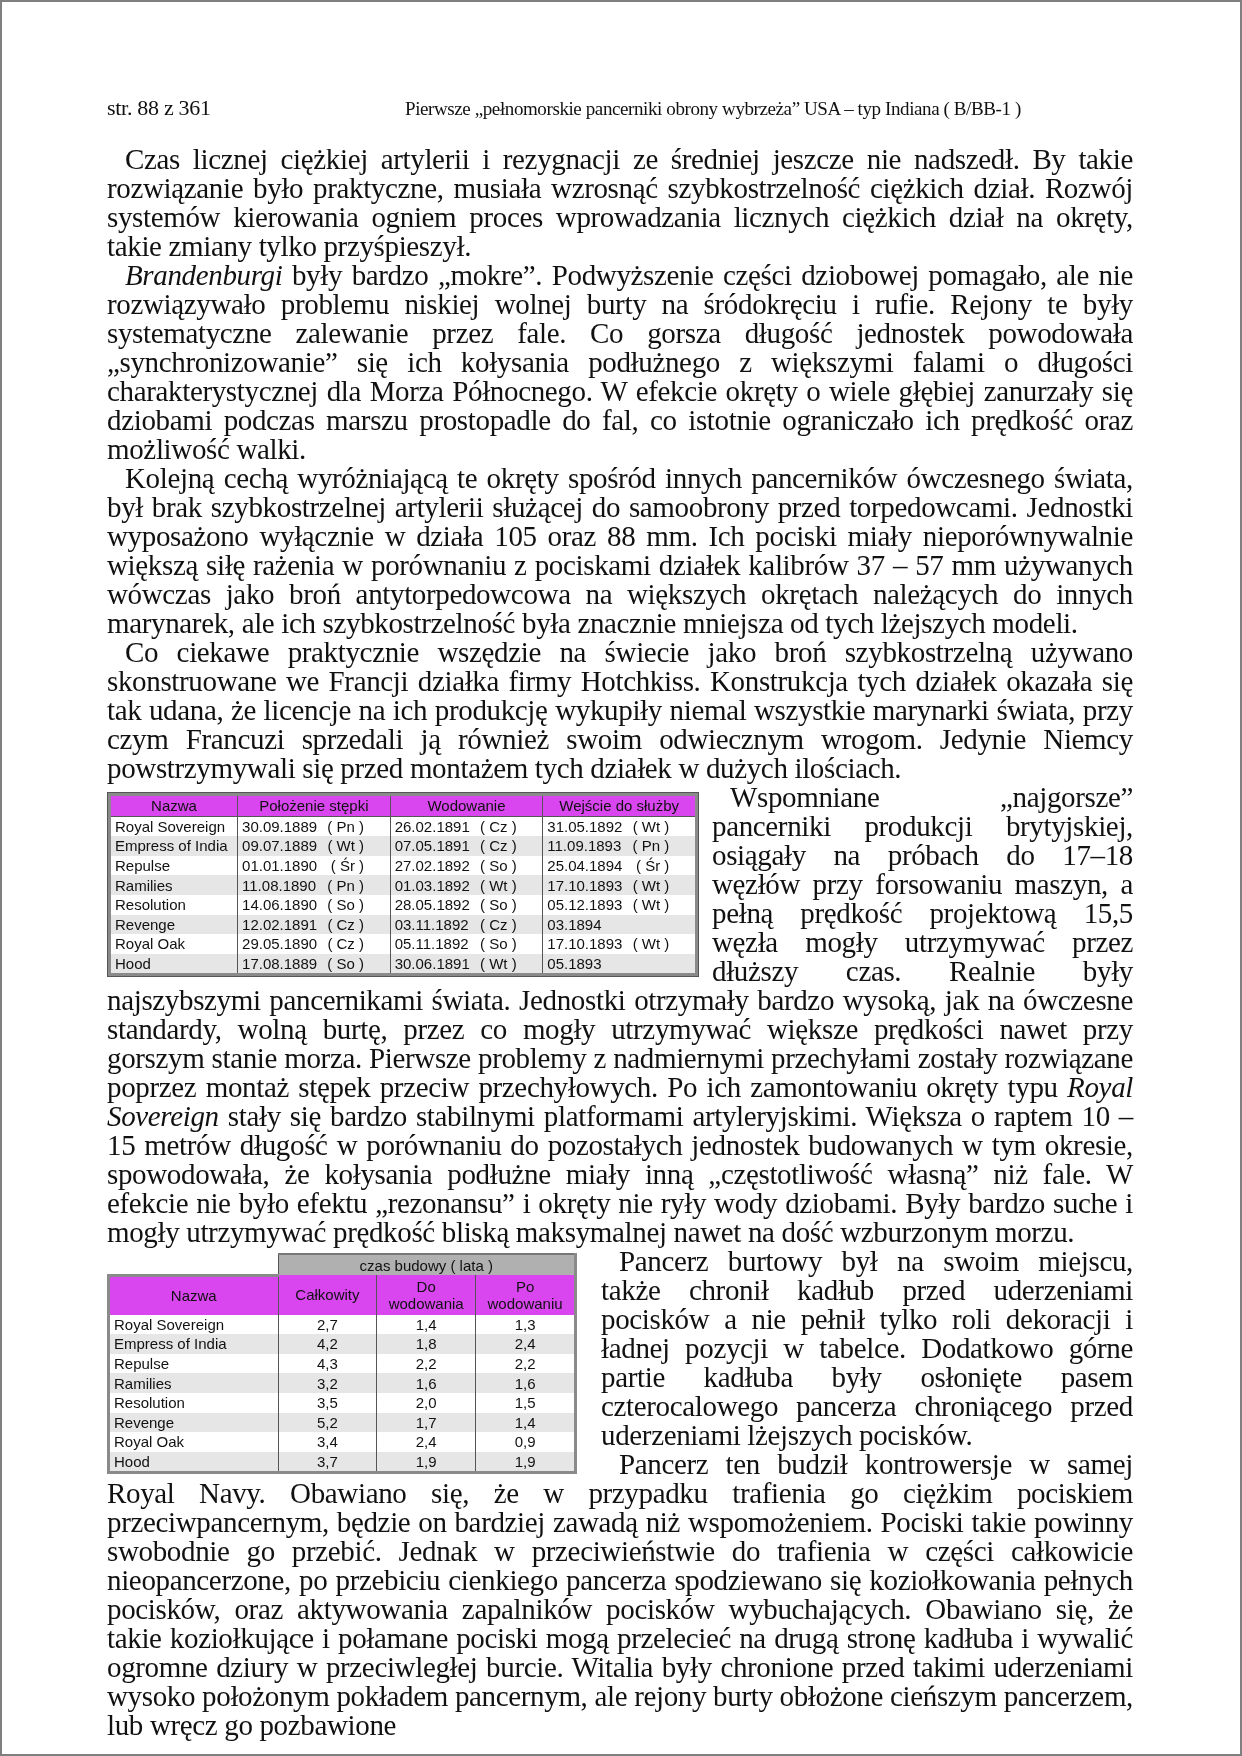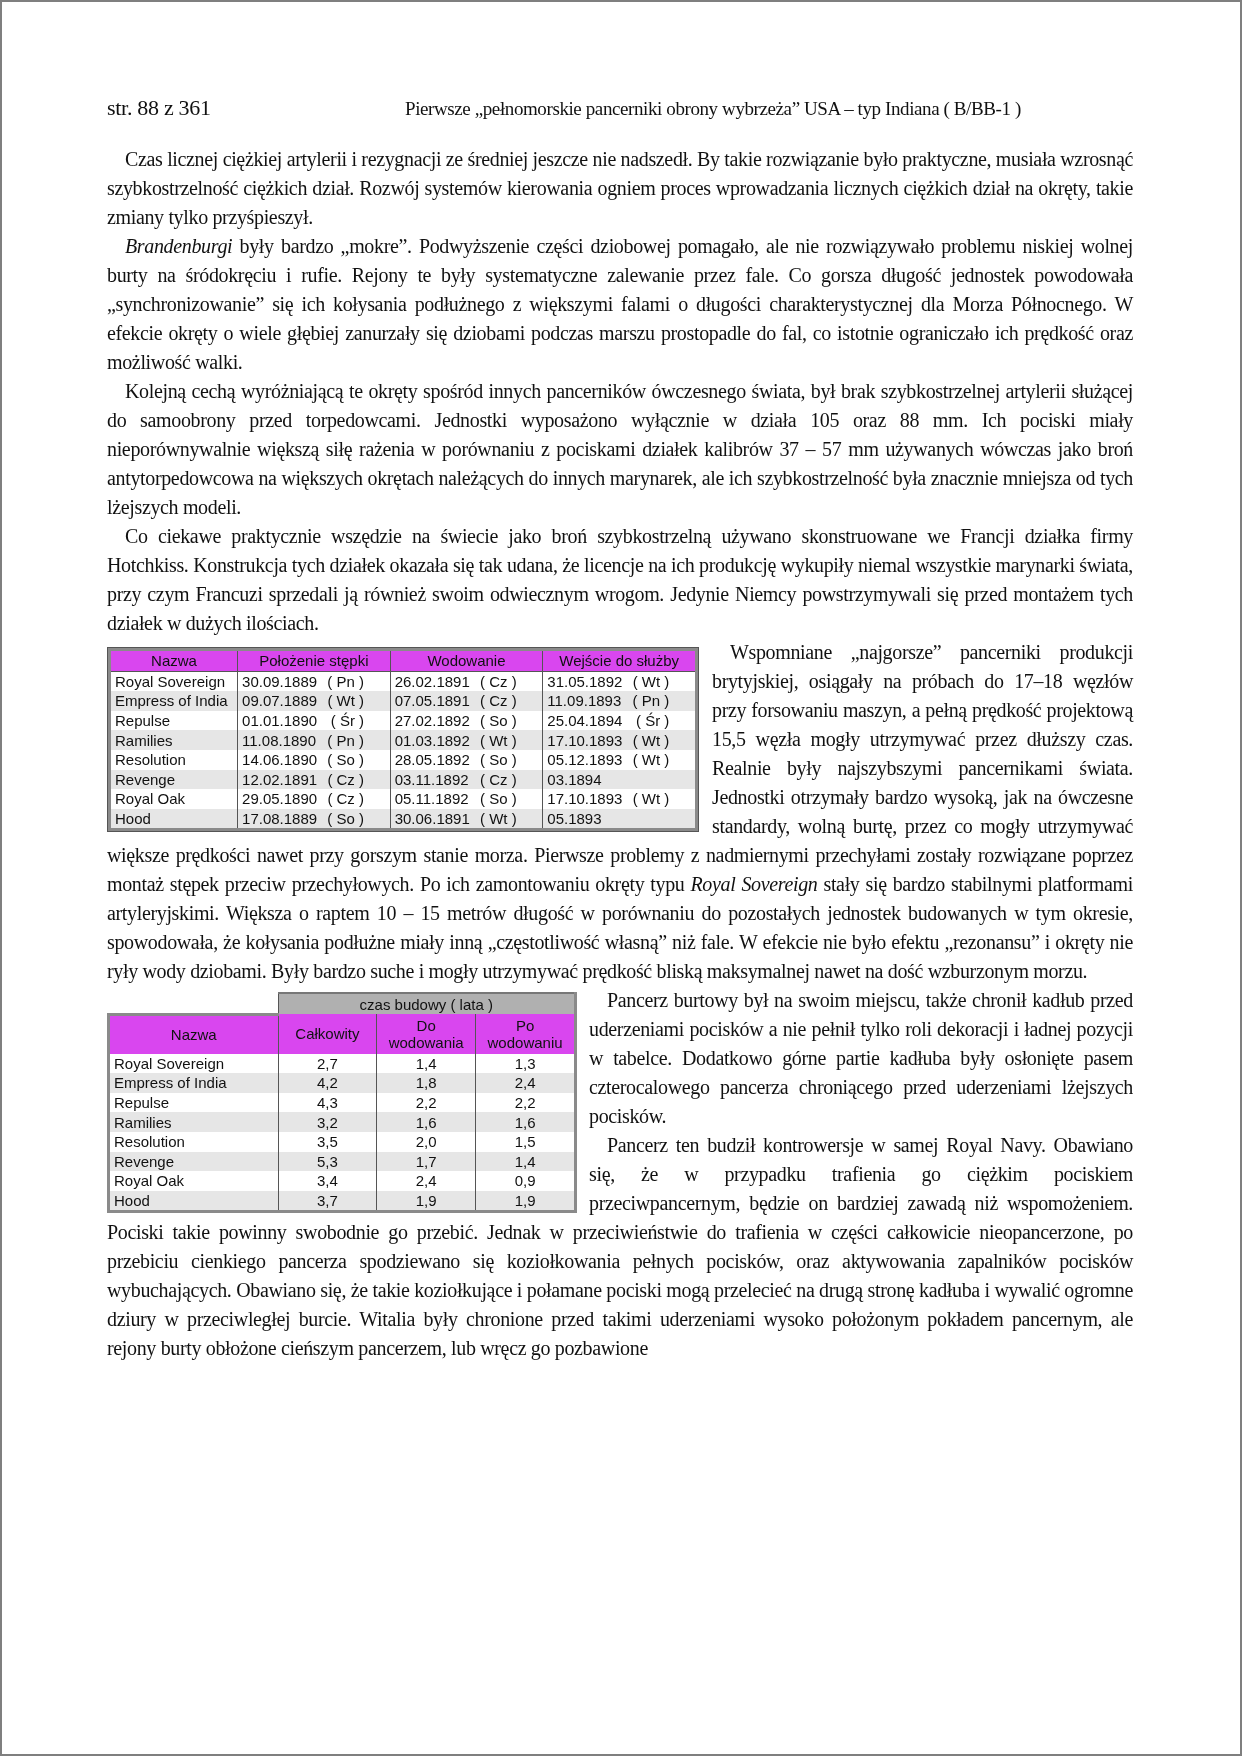--- a/index.html
+++ b/index.html
@@ -14,21 +14,21 @@
   .content {
     position: absolute; left: 107px; top: 95px; width: 1026px;
   }
   .header {
     display: flex; align-items: baseline; height: 34px;
     font-size: 22px; letter-spacing: -0.3px;
   }
   .header .page-num { width: 298px; }
   .header .running-title { font-size: 19px; letter-spacing: -0.4px; white-space: nowrap; }
   p.par {
-    margin: 0; font-size: 20px; line-height: 29px; text-align: justify;
+    margin: 0; font-size: 29px; line-height: 29px; text-align: justify;
     text-indent: 18px; letter-spacing: -0.35px;
   }
   p.par.first { margin-top: 16px; }
   .section-title {
     margin: 38px 0 0 20px; font-size: 25px; font-weight: bold; height: 44px;
     letter-spacing: -0.2px;
   }
   .section-title i { font-style: italic; }
   .float-wrap { overflow: visible; }
   table.t {
@@ -46,21 +46,21 @@
   #table1 {
     float: left; margin: 10px 14px 4px 1px; width: 590px;
     border: 3px solid #8a8a8a; outline: 1px solid #555;
   }
   #table1 th { border-bottom: 1.5px solid #555; text-align: center; }
   #table1 td.d { text-align: left; }
   #table1 td.d .dt { display: inline-block; width: 74px; }
   #table1 td.d .dw { display: inline-block; width: 48px; text-align: right; }
   #table1 td.c { text-align: left; }
   #table2wrap {
-    float: left; margin: 6px 12px 2px 0; width: 470px; position: relative;
+    float: left; margin: 6px 24px 2px 0; width: 470px; position: relative;
   }
   #table2 { width: 470px; border-right: 3px solid #8a8a8a; border-bottom: 3px solid #8a8a8a; }
   #table2 th.grp { background: #b0b0b0; text-align: center; border-top: 2px solid #777; height: 18px; }
   #table2 th.blank { background: transparent; border: none; }
   #table2 th.nazwa { border-top: 3px solid #8a8a8a; border-left: 3px solid #8a8a8a; }
   #table2 th.sub { text-align: center; line-height: 17px; height: 38px; vertical-align: middle; }
   #table2 td.num { text-align: center; }
   #table2 td.name { border-left: 3px solid #8a8a8a; }
   #table2 tr.avg td { background: #cfcfcf; border-top: 1.5px solid #555; }
   .clear { clear: both; }
@@ -187,21 +187,21 @@
               <td class="num">1,6</td>
             </tr>
             <tr class="norm">
               <td class="name">Resolution</td>
               <td class="num">3,5</td>
               <td class="num">2,0</td>
               <td class="num">1,5</td>
             </tr>
             <tr class="alt">
               <td class="name">Revenge</td>
-              <td class="num">5,3</td>
+              <td class="num">5,2</td>
               <td class="num">1,7</td>
               <td class="num">1,4</td>
             </tr>
             <tr class="norm">
               <td class="name">Royal Oak</td>
               <td class="num">3,4</td>
               <td class="num">2,4</td>
               <td class="num">0,9</td>
             </tr>
             <tr class="alt">

